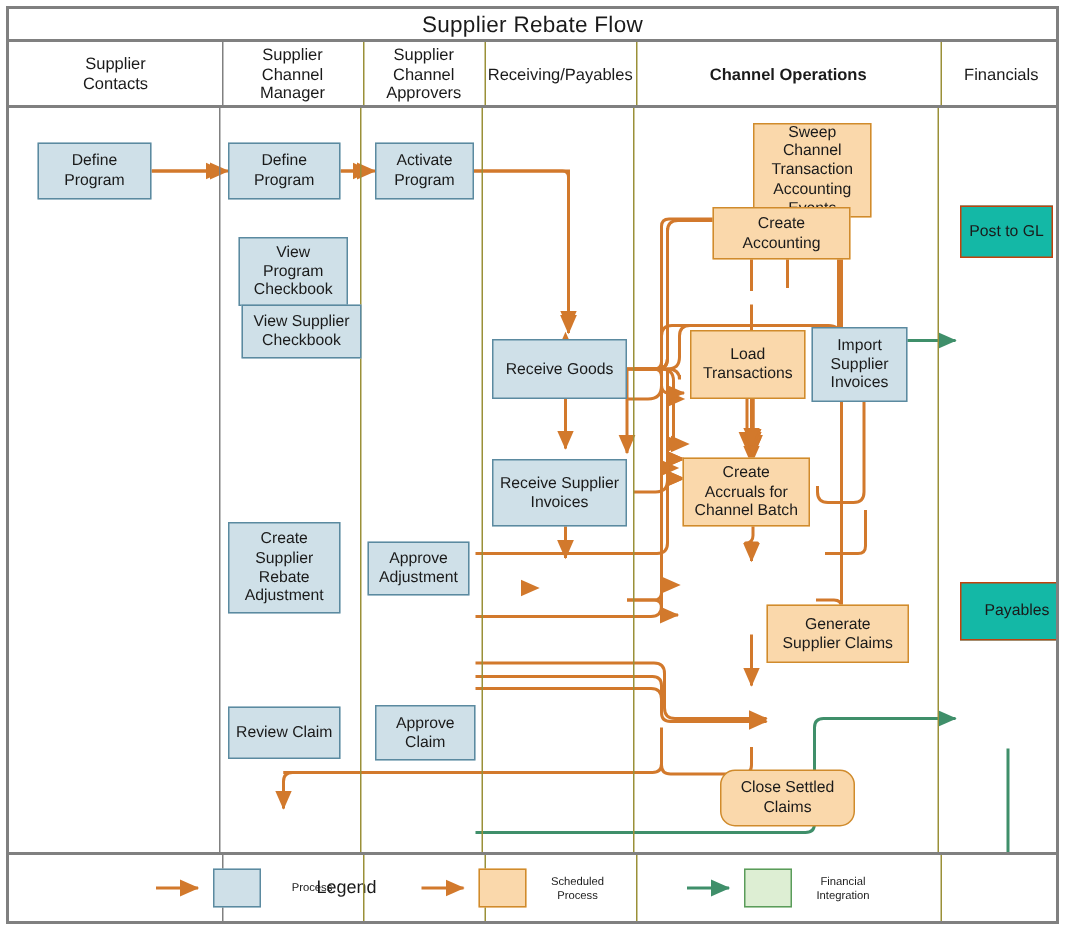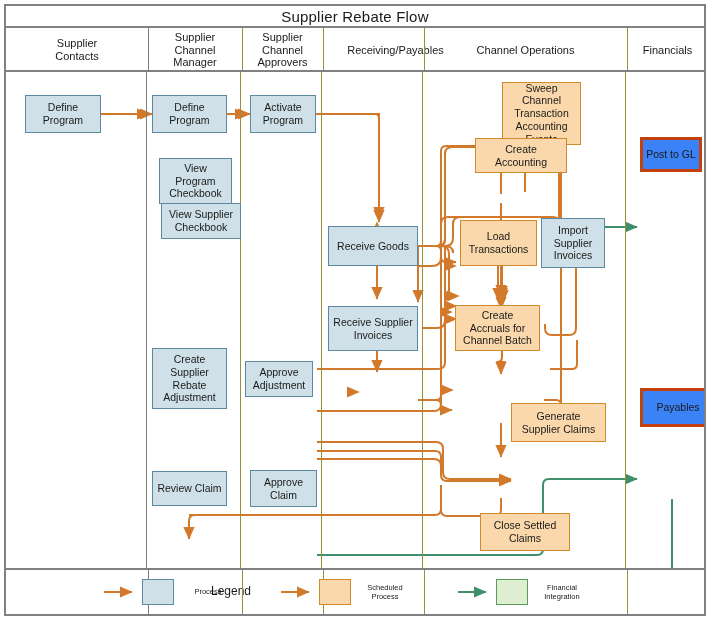--- a/index.html
+++ b/index.html
@@ -15,21 +15,21 @@
   #canvas{position:absolute;left:4px;top:72px;width:702px;height:496px;background:#fff;overflow:hidden;}
   .vline{position:absolute;top:0;width:1px;height:496px;}
   .vline.gray{background:#808080;}
   .vline.olive{background:#9a9038;}
   #legend-bar{position:absolute;left:4px;top:568px;width:702px;height:48px;box-sizing:border-box;
     border:2px solid #808080;background:#fff;}
   .node{position:absolute;box-sizing:border-box;display:flex;align-items:center;justify-content:center;
     text-align:center;font-size:10.5px;line-height:1.22;color:#1a1a1a;padding:2px 3px;}
   .proc{background:#cfe0e8;border:1px solid #5b8aa0;}
   .sched{background:#fad8ab;border:1px solid #d08b2c;}
-  .fin{background:#3b82f6;border:3px solid #c2410c;}
+  .fin{background:#14b8a6;border:1px solid #c2410c;}
   svg.wires{position:absolute;left:0;top:0;width:702px;height:496px;overflow:visible;pointer-events:none;}
   .lg-item{position:absolute;display:flex;align-items:center;}
   .lg-sw{width:32px;height:26px;box-sizing:border-box;}
   .lg-txt{font-size:7.5px;color:#1a1a1a;line-height:1.25;margin-left:6px;text-align:center;width:56px;}
   #legend-label{position:absolute;left:205px;top:14px;font-size:12px;color:#1a1a1a;}
   svg.lgarrow{overflow:visible;}
 </style>
 </head>
 <body>
 
@@ -45,25 +45,25 @@
       </div>
       <div class="lane-title" style="left: 142px; width: 94px;">
         <div style="display: block; width: 100%; text-align: center;"><span>Supplier</span><br><span>Channel</span><br><span>Manager</span></div>
       </div>
       <div class="vline gray" style="left: 142px; top: 0px; height: 42px;"></div>
       <div class="lane-title" style="left: 236px; width: 81px;">
         <div style="display: block; width: 100%; text-align: center;"><span>Supplier</span><br><span>Channel</span><br><span>Approvers</span></div>
       </div>
       <div class="vline olive" style="left: 236px; top: 0px; height: 42px;"></div>
       <div class="lane-title" style="left: 317px; width: 101px;">
-        <div style="display: block; width: 100%; text-align: center; padding-left: 44px;"><span>Receiving/Payables</span></div>
+        <div style="display: block; width: 100%; text-align: center;"><span>Receiving/Payables</span></div>
       </div>
       <div class="vline olive" style="left: 317px; top: 0px; height: 42px;"></div>
       <div class="lane-title" style="left: 418px; width: 203px;">
-        <div style="display: block; width: 100%; text-align: center;"><span>Channel Operations</span></div>
+        <div style="display: block; width: 100%; text-align: center; font-weight: bold;"><span>Channel Operations</span></div>
       </div>
       <div class="vline olive" style="left: 418px; top: 0px; height: 42px;"></div>
       <div class="lane-title" style="left: 621px; width: 81px;">
         <div style="display: block; width: 100%; text-align: center;"><span>Financials</span></div>
       </div>
       <div class="vline olive" style="left: 621px; top: 0px; height: 42px;"></div>
     </div>
 
   <div id="canvas">
     <svg class="wires" viewBox="0 0 702 496">
@@ -317,21 +317,21 @@
       </div>
       <div class="node fin" style="left: 636px; top: 316px; width: 76px; height: 39px;">
         <span>Payables</span>
       </div>
       <div class="node proc" style="left: 148px; top: 399px; width: 75px; height: 35px;">
         <span>Review Claim</span>
       </div>
       <div class="node proc" style="left: 246px; top: 398px; width: 67px; height: 37px;">
         <span>Approve<br>Claim</span>
       </div>
-      <div class="node sched" style="left: 476px; top: 441px; width: 90px; height: 38px;">
+      <div class="node sched" style="left: 476px; top: 441px; width: 90px; height: 38px; border-radius: 10px;">
         <span>Close Settled<br>Claims</span>
       </div>
     </div>
 
   <div id="legend-bar">
     <span id="legend-label">Legend</span>
   <div class="vline gray" style="left: 142px; top: 0px; height: 44px;"></div>
       <div class="vline olive" style="left: 236px; top: 0px; height: 44px;"></div>
       <div class="vline olive" style="left: 317px; top: 0px; height: 44px;"></div>
       <div class="vline olive" style="left: 418px; top: 0px; height: 44px;"></div>

